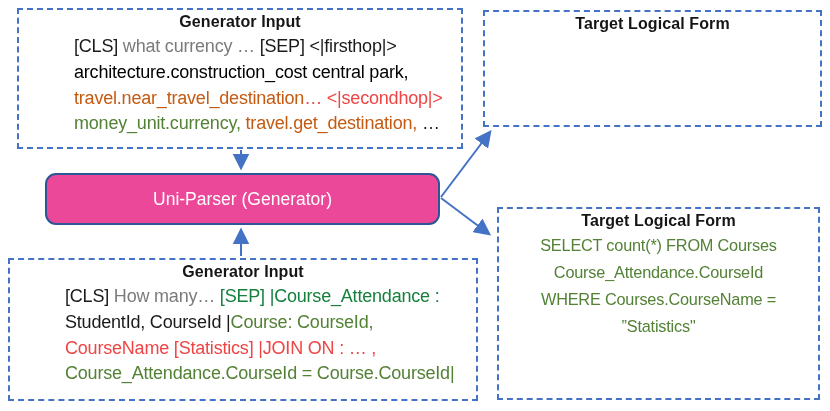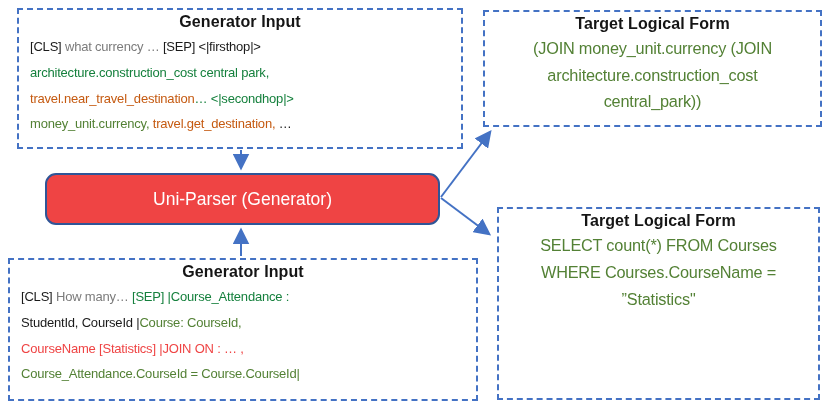--- a/index.html
+++ b/index.html
@@ -9,32 +9,32 @@
   }
   .dashed-box {
     position:absolute; box-sizing:border-box;
     border:2px dashed #4472c4; background:#ffffff;
   }
   .box-title {
     text-align:center; font-weight:bold; font-size:16px; color:#151515;
     padding-top:3px; letter-spacing:0.1px;
   }
   .body-left {
-    padding:3px 8px 0 11px; font-size:13px; line-height:25.8px;
-    white-space:nowrap; letter-spacing:-0.2px;
+    padding:3px 8px 0 11px; font-size:18px; line-height:25.8px;
+    white-space:nowrap; letter-spacing:-0.2px;margin-left:44px;
   }
   .body-center {
     text-align:center; font-size:16.3px; padding-top:2px;
     letter-spacing:-0.2px;
   }
   .tr-lines { line-height:26.5px; }
   .br-lines { line-height:27px; }
   .parser-box {
     position:absolute; left:45px; top:173px; width:395px; height:52px;
-    box-sizing:border-box; background:#ef4444; border:2px solid #2f5597;
+    box-sizing:border-box; background:#ec4899; border:2px solid #2f5597;
     border-radius:11px; color:#ffffff; font-size:17.5px;
     display:flex; align-items:center; justify-content:center;
   }
   .arrows { position:absolute; left:0; top:0; pointer-events:none; }
   .line-row { display:block; }
 </style>
 </head>
 <body>
 
 <div class="canvas">
@@ -51,38 +51,33 @@
     <line x1="441" y1="198" x2="489" y2="234" stroke="#4472c4" stroke-width="2" marker-end="url(#ah)"></line>
   </svg>
 
   <div class="dashed-box" style="left:17px; top:8px; width:446px; height:141px;">
     <div class="box-title">Generator Input</div>
     <div class="body-left">
       <span class="line-row">
         <span style="color: rgb(26, 26, 26);">[CLS] </span><span style="color: rgb(123, 123, 123);">what currency … </span><span style="color: rgb(26, 26, 26);">[SEP] &lt;|firsthop|&gt;</span>
       </span>
       <span class="line-row">
-        <span style="color: #15803d;">architecture.construction_cost central park,</span>
+        <span style="color: #000000;">architecture.construction_cost central park,</span>
       </span>
       <span class="line-row">
-        <span style="color: rgb(197, 90, 17);">travel.near_travel_destination</span><span style="color: #15803d;">… &lt;|secondhop|&gt;</span>
+        <span style="color: rgb(197, 90, 17);">travel.near_travel_destination</span><span style="color: #ef4444;">… &lt;|secondhop|&gt;</span>
       </span>
       <span class="line-row">
         <span style="color: rgb(83, 129, 53);">money_unit.currency, </span><span style="color: rgb(197, 90, 17);">travel.get_destination, </span><span style="color: rgb(26, 26, 26);">…</span>
       </span>
     </div>
   </div>
 
   <div class="dashed-box" style="left:483px; top:10px; width:339px; height:117px;">
     <div class="box-title">Target Logical Form</div>
-    <div class="body-center tr-lines" style="color:#538135;">
-      <span class="line-row">(JOIN money_unit.currency (JOIN</span>
-      <span class="line-row">architecture.construction_cost</span>
-      <span class="line-row">central_park))</span>
-    </div>
   </div>
 
   <div class="parser-box">
     <span>Uni-Parser (Generator)</span>
   </div>
 
   <div class="dashed-box" style="left:8px; top:258px; width:470px; height:143px;">
     <div class="box-title">Generator Input</div>
     <div class="body-left">
       <span class="line-row">
@@ -97,18 +92,19 @@
       <span class="line-row">
         <span style="color: rgb(83, 129, 53);">Course_Attendance.CourseId = Course.CourseId|</span>
       </span>
     </div>
   </div>
 
   <div class="dashed-box" style="left:497px; top:207px; width:323px; height:193px;">
     <div class="box-title">Target Logical Form</div>
     <div class="body-center br-lines" style="color:#538135;">
       <span class="line-row">SELECT count(*) FROM Courses</span>
+      <span class="line-row">Course_Attendance.CourseId</span>
       <span class="line-row">WHERE Courses.CourseName =</span>
       <span class="line-row">”Statistics"</span>
     </div>
   </div>
 
 </div>
 
 </body></html>

